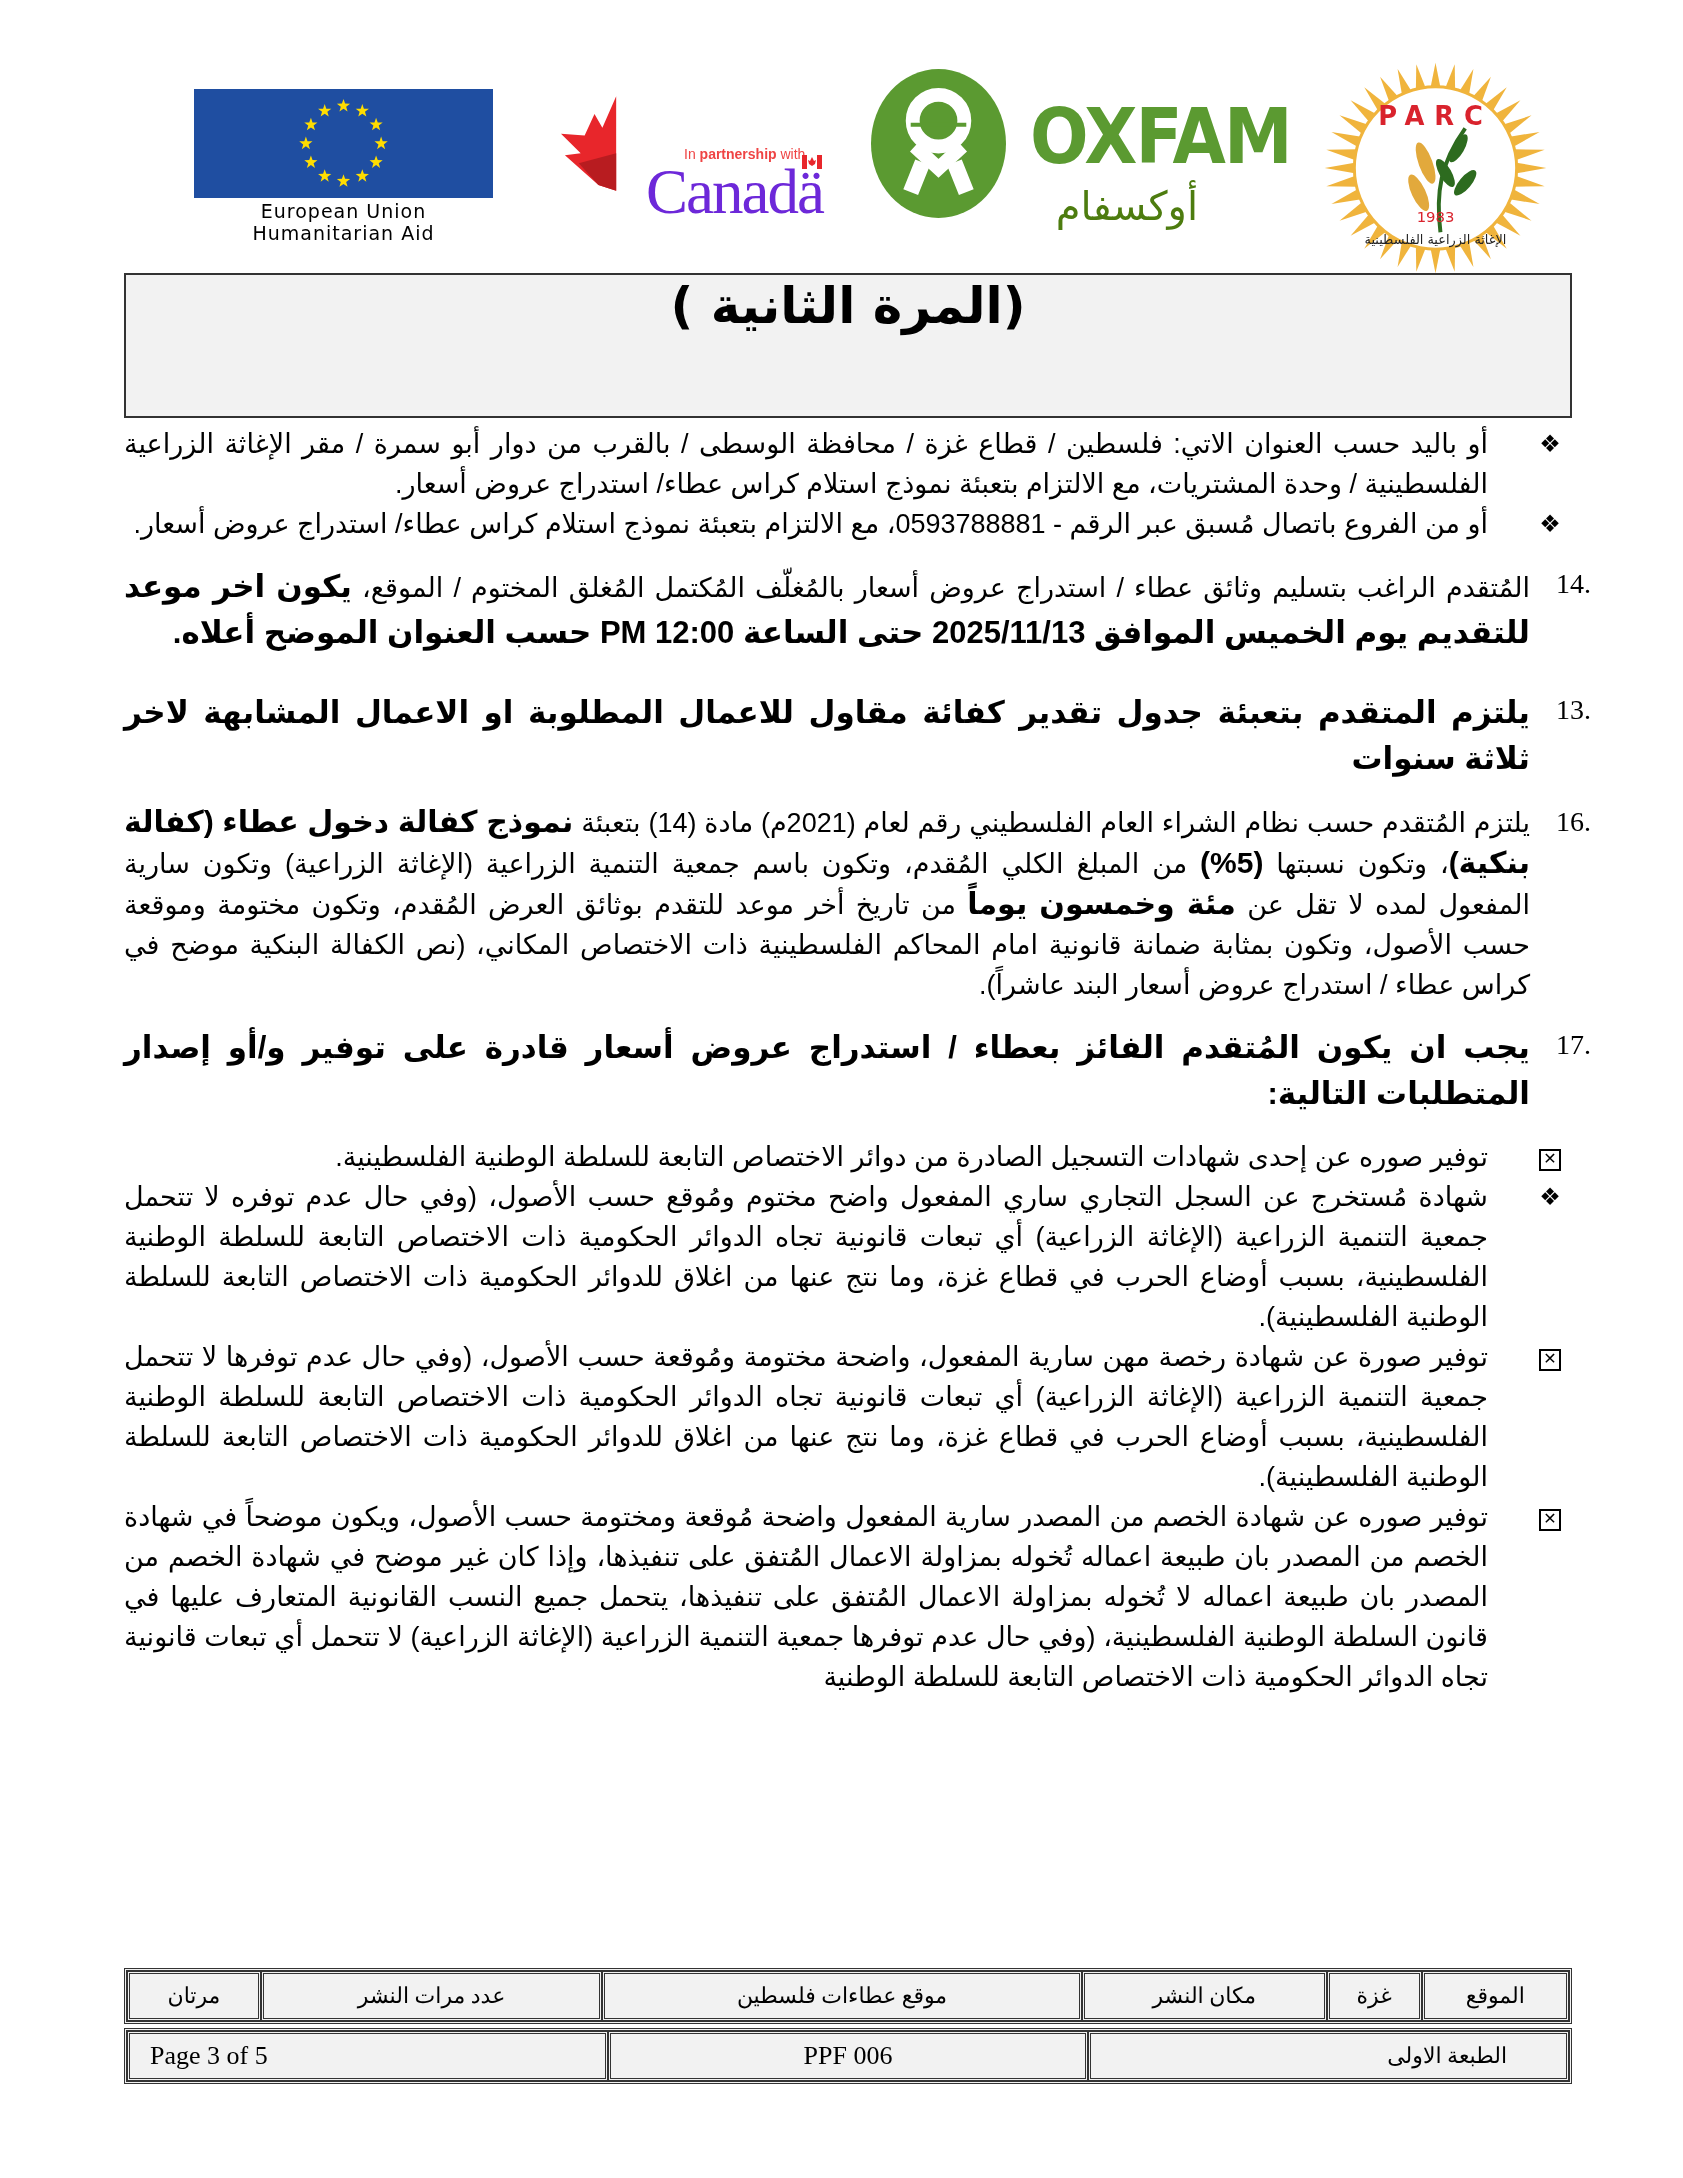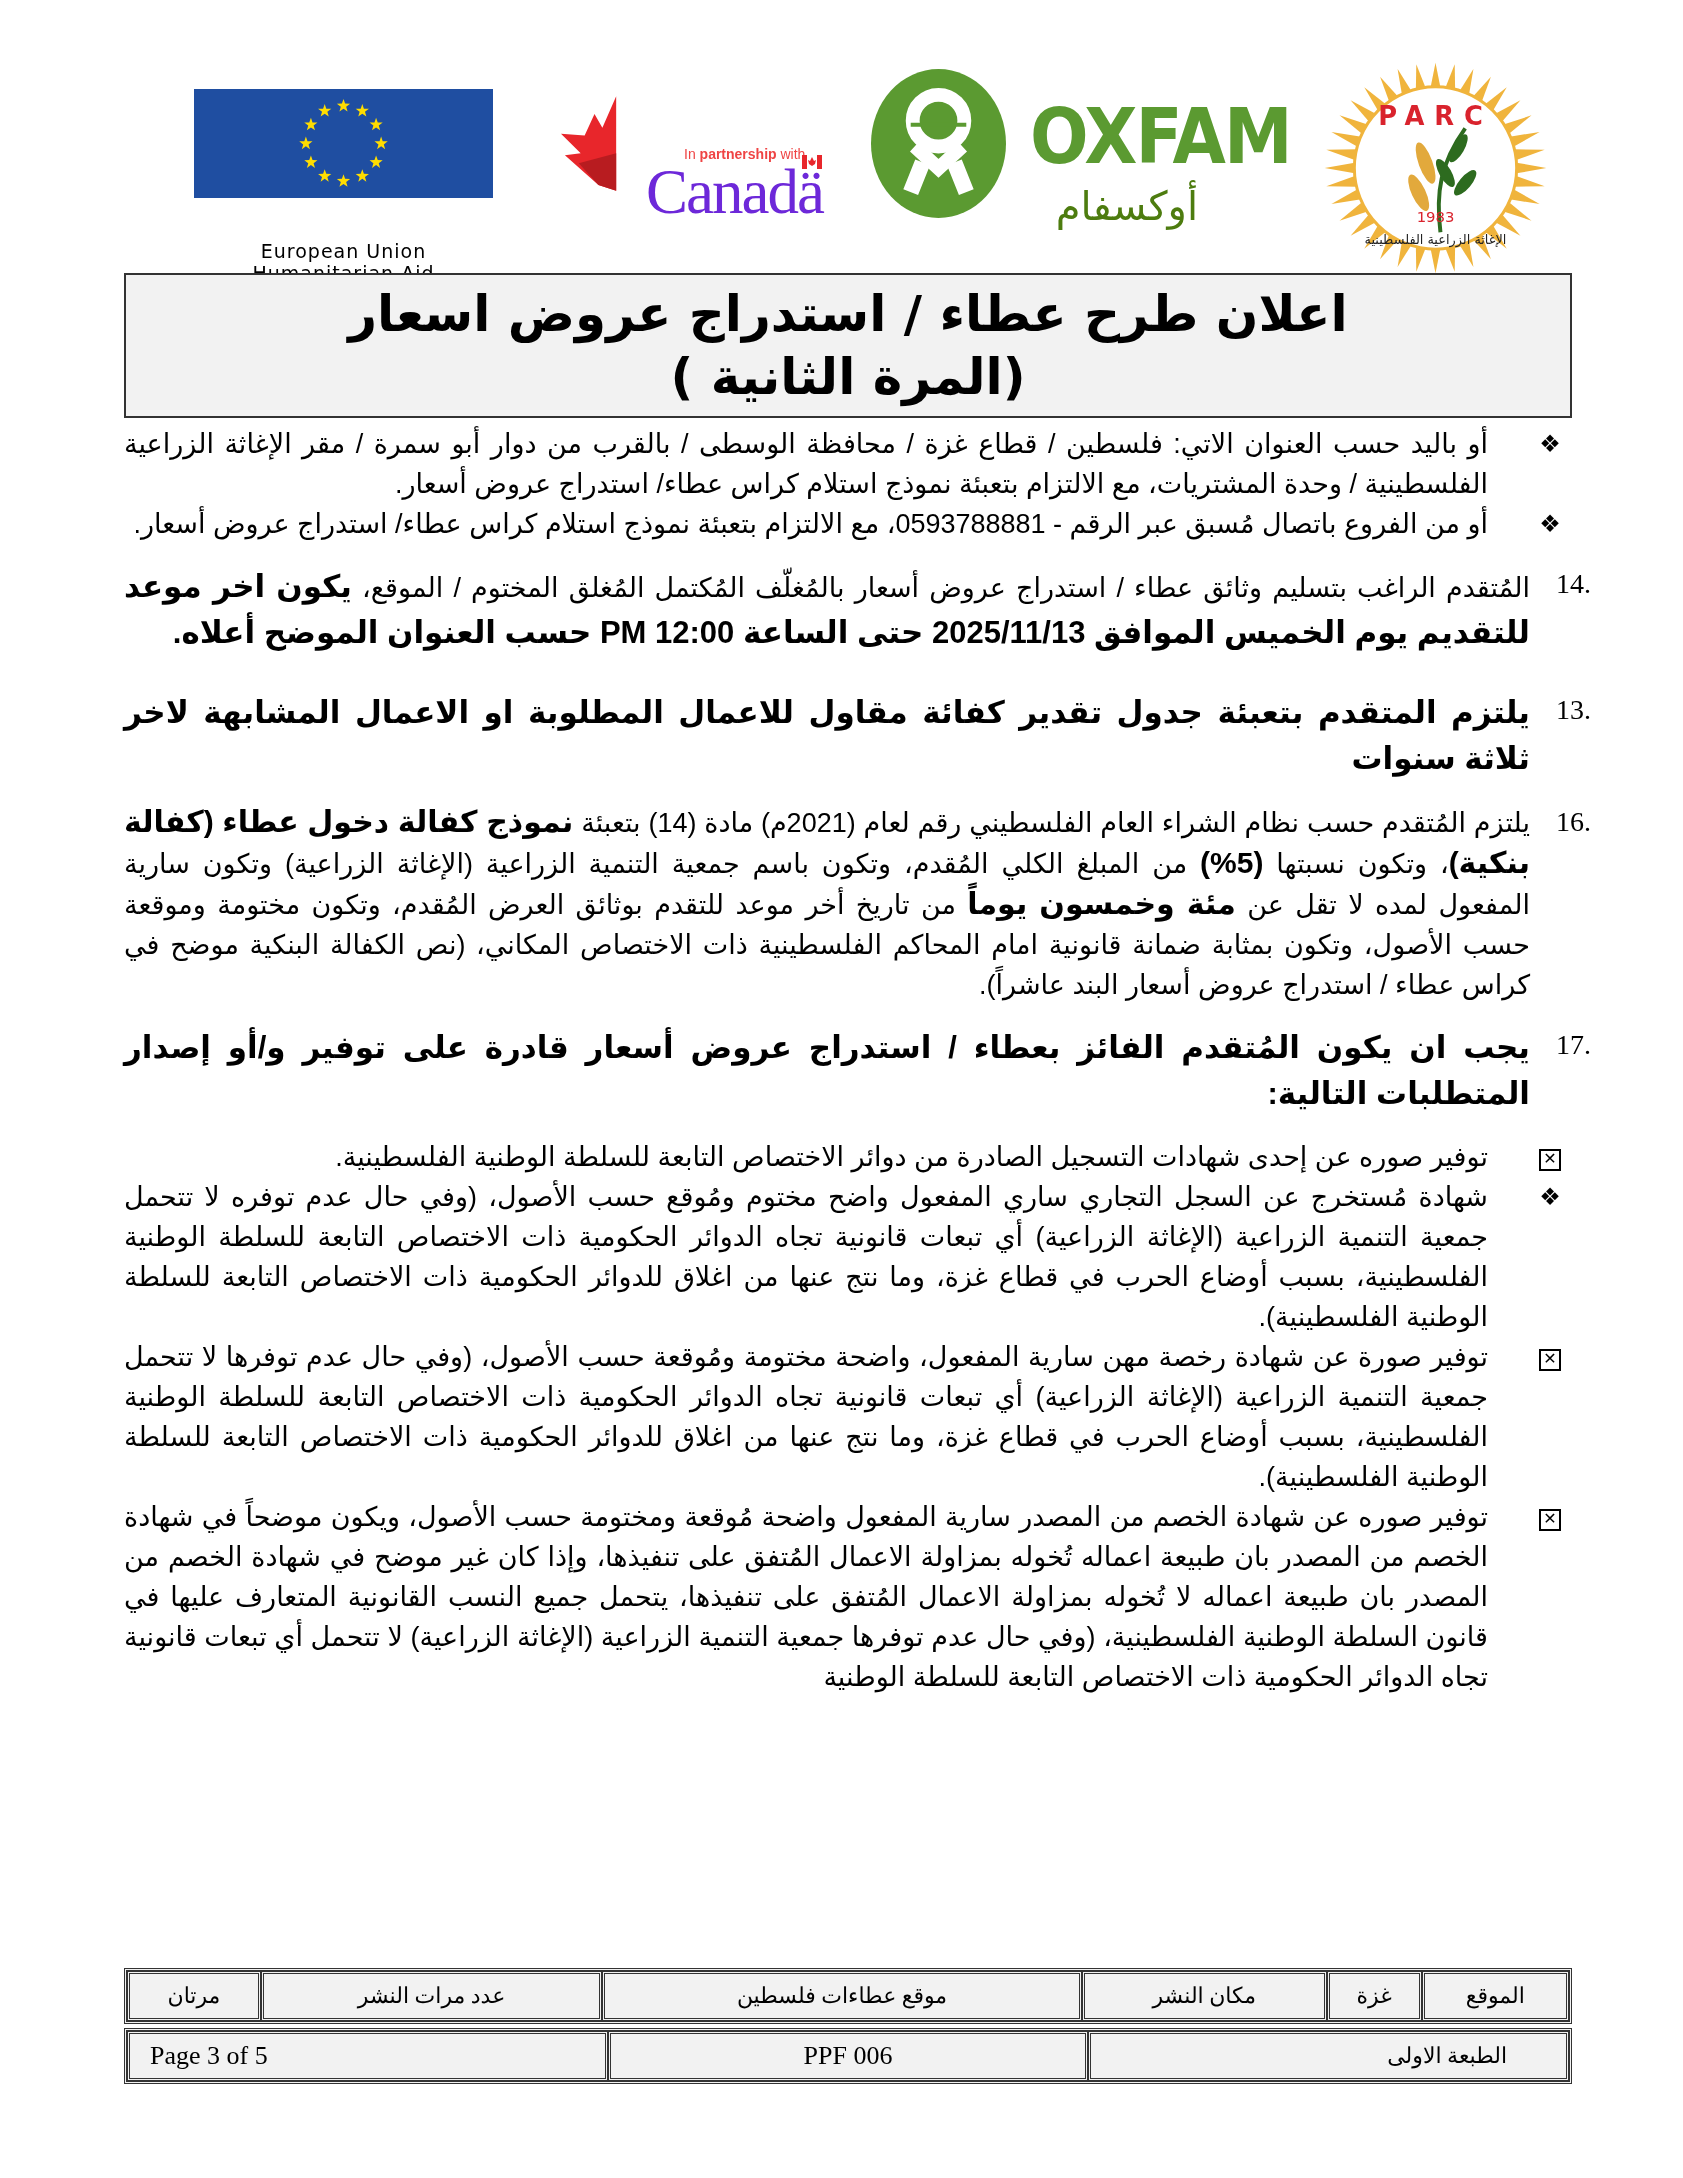--- a/index.html
+++ b/index.html
@@ -4,21 +4,21 @@
 <style>
   html, body { margin: 0; padding: 0; background: #ffffff; }
   body { width: 1683px; height: 2178px; position: relative; overflow: hidden;
          font-family: "Liberation Sans", "DejaVu Sans", sans-serif; color: #000; }
 
   
   .logos { position: absolute; top: 59px; left: 0; width: 1683px; height: 213px; }
   .eu { position: absolute; left: 194px; top: 30px; width: 299px; height: 109px; background: #1f4ea1; }
   .eu svg { display: block; }
   .eu-caption { position: absolute; left: 194px; top: 141px; width: 299px; text-align: center;
-                font-family: "DejaVu Sans", sans-serif; font-size: 19px; line-height: 22px; letter-spacing: 1px; margin-top: 40px; }
+                font-family: "DejaVu Sans", sans-serif; font-size: 19px; line-height: 22px; letter-spacing: 1px; }
   .canada { position: absolute; left: 559px; top: 35px; width: 297px; height: 119px; }
   .canada-leaf { position: absolute; left: 0; top: 0; }
   .canada-partner { position: absolute; left: 125px; top: 52px; font-size: 14px; color: #ef4444; }
   .canada-partner b { font-weight: bold; }
   .canada-word { position: absolute; left: 87px; top: 69px; font-family: "Liberation Serif", serif;
                  font-size: 63px; line-height: 59px; letter-spacing: -2px; color: #6d28d9; }
   .canada-flag { position: absolute; left: 243px; top: 61px; width: 20px; height: 14px; }
   .oxfam-circle { position: absolute; left: 871px; top: 10px; width: 135px; height: 149px; border-radius: 50%; background: #5b9a31; }
   .oxfam-word { position: absolute; left: 1030px; top: 40px; font-family: "DejaVu Sans", sans-serif; font-weight: bold;
                 font-size: 69px; line-height: 69px; color: #5b9a31; letter-spacing: -2px; transform: scaleY(1.1); transform-origin: top left; }
@@ -161,21 +161,20 @@
       <ellipse cx="175" cy="130" rx="6" ry="16" fill="#2d6b1f" transform="rotate(40 175 130)"></ellipse>
       <ellipse cx="135" cy="110" rx="7" ry="22" fill="#e2a93c" transform="rotate(-20 135 110)"></ellipse>
       <ellipse cx="128" cy="140" rx="7" ry="20" fill="#e2a93c" transform="rotate(-25 128 140)"></ellipse>
       <text x="145" y="170" text-anchor="middle" font-family="DejaVu Sans, sans-serif" font-size="15" fill="#d9232d">1983</text>
       <text x="145" y="192" text-anchor="middle" font-family="DejaVu Sans, sans-serif" font-size="13" fill="#222" direction="rtl">الإغاثة الزراعية الفلسطينية</text>
     </svg>
   </div>
 </div>
 
 <div class="title-box">
-  <div class="title-line l1">اعلان طرح عطاء / استدراج عروض اسعار</div>
   <div class="title-line">(المرة الثانية )</div>
 </div>
 
 <div class="content">
 
   <div class="indent-bullets">
     <div class="para bullet-item">
       <span class="bullet">❖</span>
       <span>أو باليد حسب العنوان الاتي: فلسطين / قطاع غزة / محافظة الوسطى / بالقرب من دوار أبو سمرة /  مقر الإغاثة الزراعية الفلسطينية / وحدة المشتريات، مع الالتزام بتعبئة نموذج استلام كراس عطاء/ استدراج عروض أسعار.</span>
     </div>

